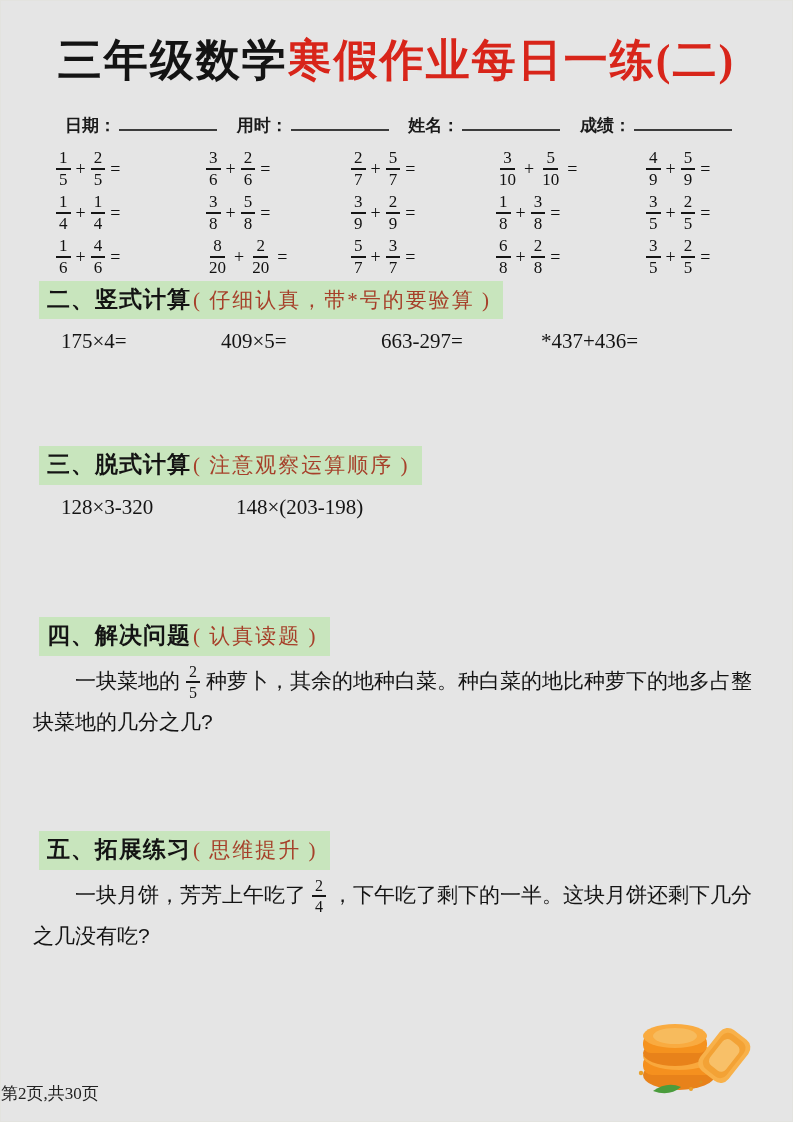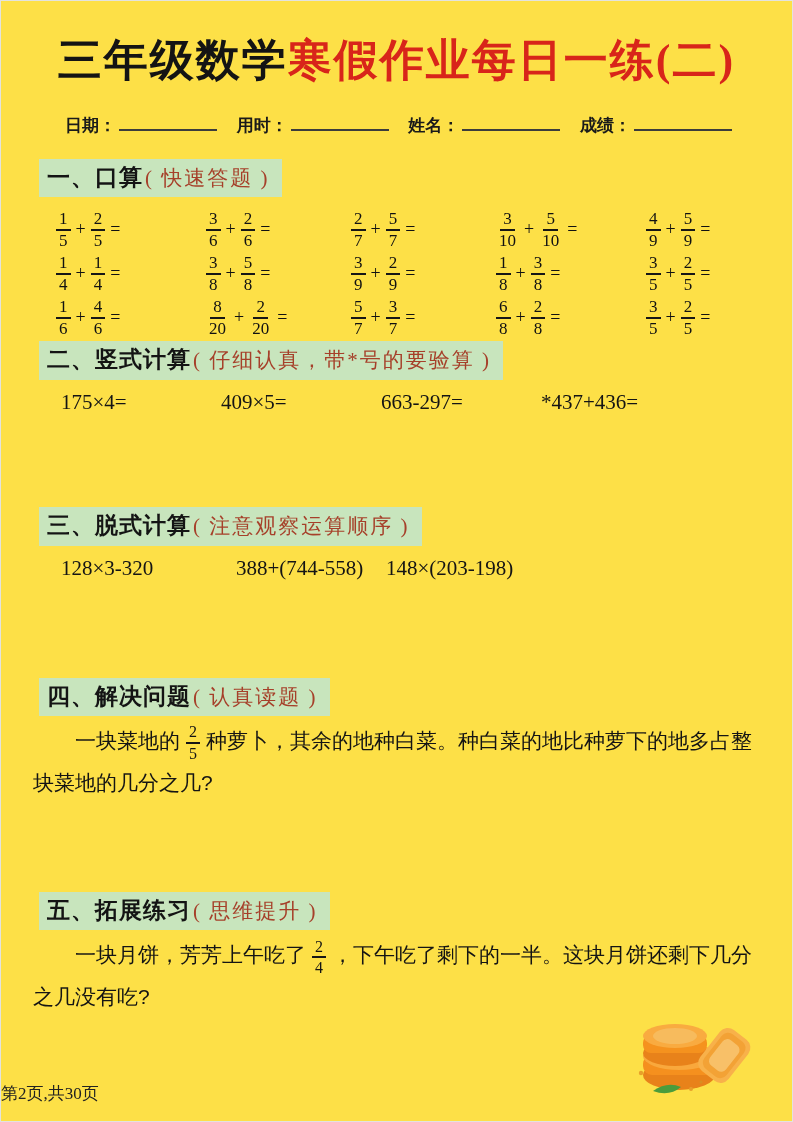--- a/index.html
+++ b/index.html
@@ -1,17 +1,17 @@
 <!DOCTYPE html>
 <html><head>
 <meta charset="utf-8">
 <style>
   html,body{margin:0;padding:0;background:#ffffff;}
   .page{
-    width:793px;height:1122px;position:relative;background:#fde047;
+    width:793px;height:1122px;position:relative;background:#e5e5e5;
     font-family:"Liberation Sans",sans-serif;color:#111;overflow:hidden;
     box-sizing:border-box;border:1px solid #e3e3df;
   }
   
   .main-title{
     margin:34px 0 0;text-align:center;font-size:44px;font-weight:bold;
     font-family:"Liberation Serif",serif;letter-spacing:2px;line-height:1.2;
   }
   .title-black{color:#141414;}
   .title-red{color:#d8251a;}
@@ -76,25 +76,20 @@
       <span class="meta-field">
         <span class="meta-label">姓名：</span>
         <span class="meta-line"></span>
       </span>
       <span class="meta-field">
         <span class="meta-label">成绩：</span>
         <span class="meta-line"></span>
       </span>
     </div>
 
-  <div style="margin-top:22px;">
-    <div class="sec-header">
-      <span class="sec-title">一、口算</span><span class="sec-hint">( 快速答题 )</span>
-    </div>
-  </div>
   <div class="oral-grid">
       <div class="oral-row">
         <span class="oral-problem">
           <span class="frac">
             <span class="fnum">1</span>
             <span class="fden">5</span>
           </span>
           <span class="op">+</span>
           <span class="frac">
             <span class="fnum">2</span>
@@ -290,21 +285,20 @@
     </div>
   <div class="spacer-v"></div>
 
   <div>
     <div class="sec-header">
       <span class="sec-title">三、脱式计算</span><span class="sec-hint">( 注意观察运算顺序 )</span>
     </div>
   </div>
   <div class="calc-row">
       <span class="sp">128×3-320</span>
-      <span class="sp">388+(744-558)</span>
       <span class="sp">148×(203-198)</span>
     </div>
   <div class="spacer-s"></div>
 
   <div>
     <div class="sec-header">
       <span class="sec-title">四、解决问题</span><span class="sec-hint">( 认真读题 )</span>
     </div>
   </div>
   <p class="problem-text">

